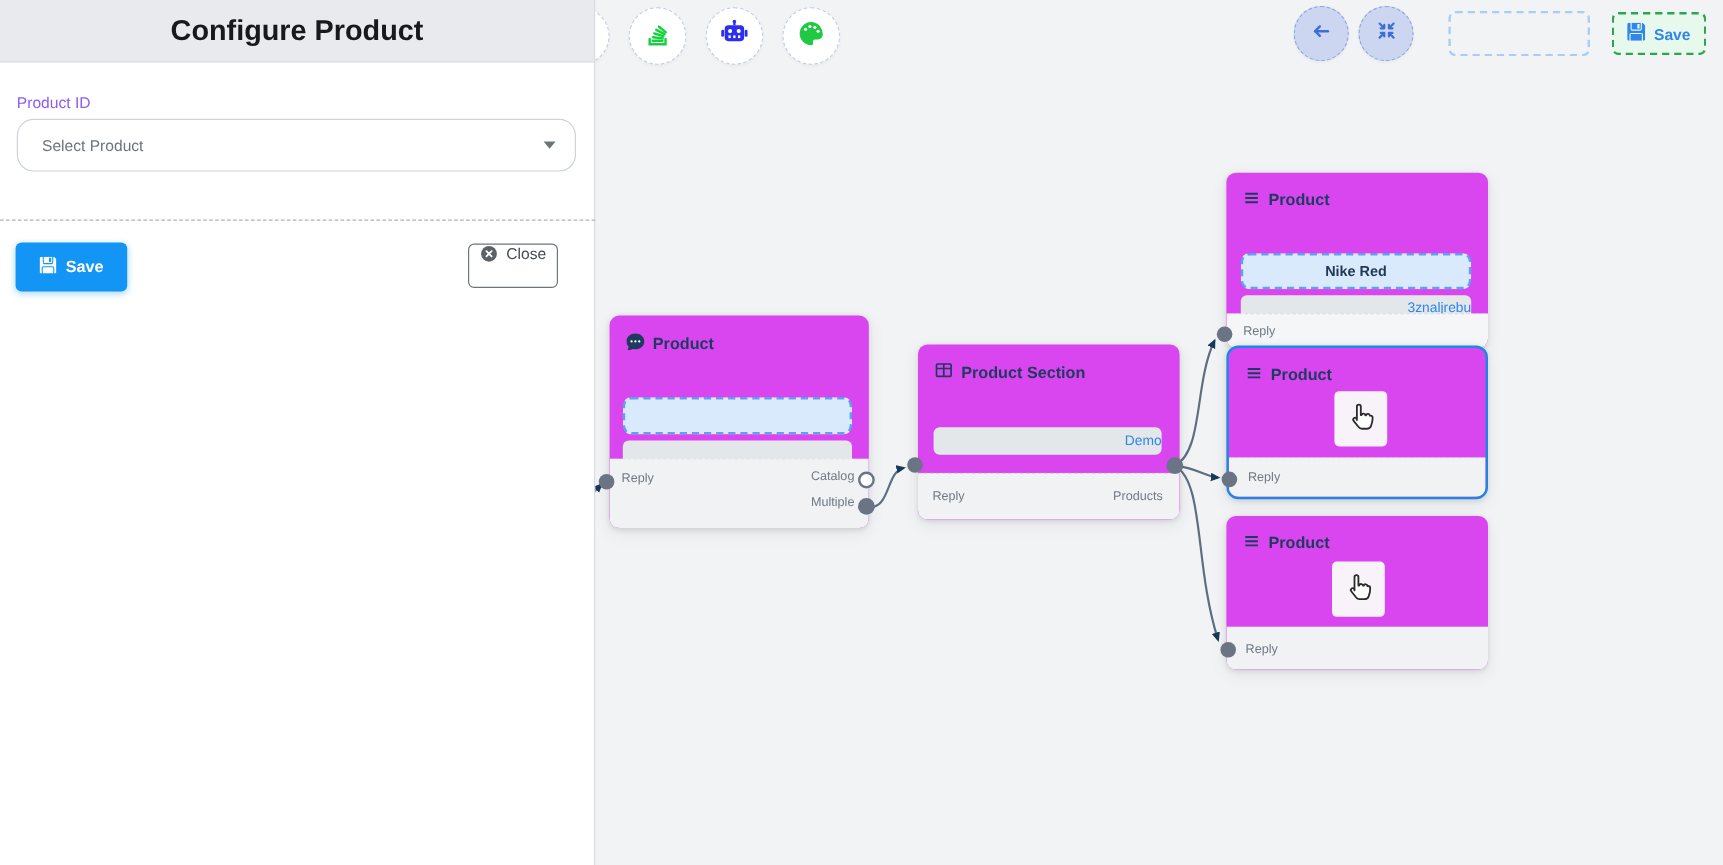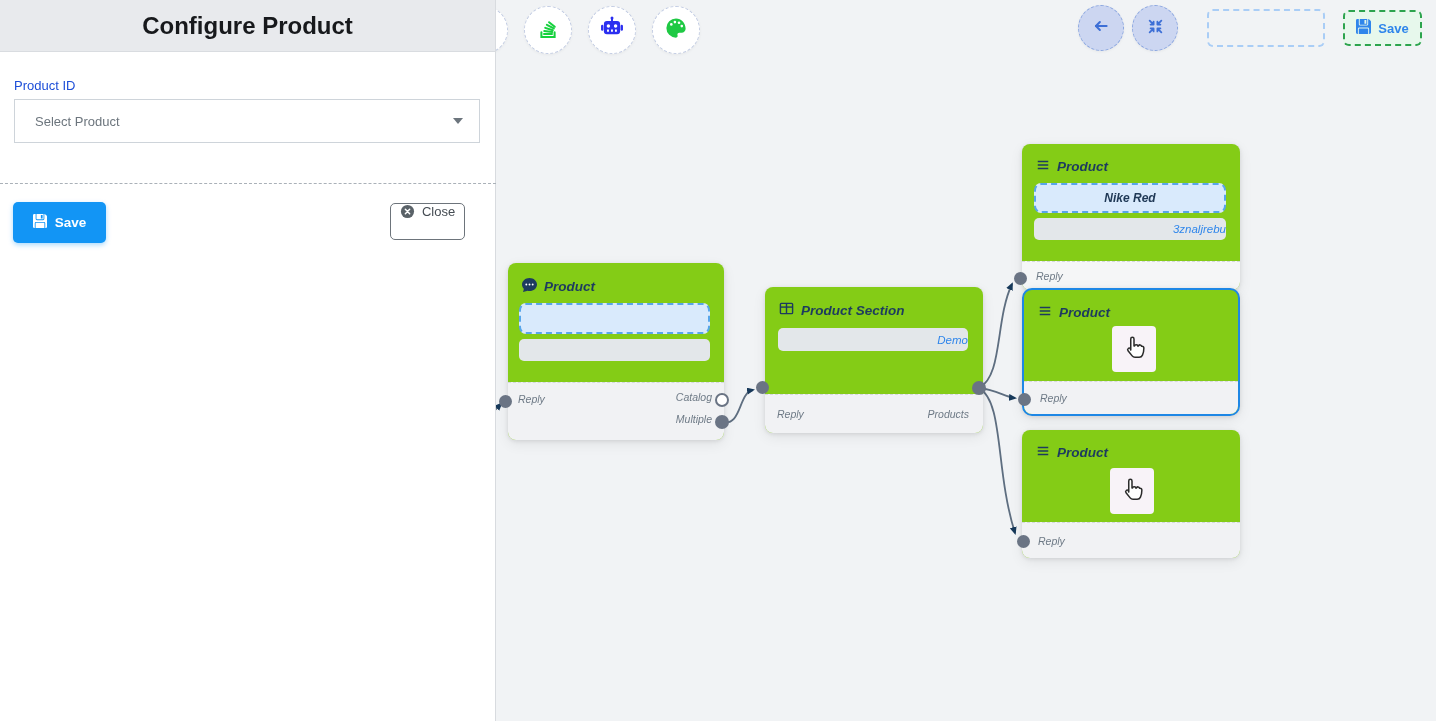--- a/index.html
+++ b/index.html
@@ -15,46 +15,46 @@
                display:flex; align-items:center; justify-content:center; z-index:2;
                box-shadow:0 1px 3px rgba(0,0,0,.05); cursor:pointer; }
   .tb-circle.lav { background:#ccd6f1; border-color:#8aa6e0; }
   .tb-rect-empty { position:absolute; left:1207px; top:9px; width:118px; height:38px;
                    border:2px dashed #a9cdf6; border-radius:6px; z-index:2; }
   .tb-save { position:absolute; left:1343px; top:10px; width:79px; height:36px; background:#e7f8ec;
              border:2px dashed #2da44e; border-radius:6px; display:flex; align-items:center; justify-content:center;
              gap:7px; color:#2f86eb; font-size:13px; font-weight:700; z-index:2; cursor:pointer; }
 
   
-  .node { position:absolute; background:#84cc16; border-radius:8px; z-index:2;
-          box-shadow:0 1px 4px rgba(0,0,0,.10), 0 4px 14px rgba(0,0,0,.07);font-style:italic; }
+  .node { position:absolute; background:#d946ef; border-radius:8px; z-index:2;
+          box-shadow:0 1px 4px rgba(0,0,0,.10), 0 4px 14px rgba(0,0,0,.07); }
   .node-title { display:flex; align-items:center; gap:7px; font-size:13.5px; font-weight:700;
                 color:#1d3b5f; padding:14px 14px 0 14px; }
   .node-title svg { flex:0 0 auto; }
-  .pill { border-radius:5px; font-size:11.5px; display:flex; align-items:center; justify-content:center; }
+  .pill { border-radius:5px; font-size:11.5px; display:flex; align-items:center; justify-content:center;margin-top:28px; }
   .pill.blue-dash { background:#d9eafc; border:2px dashed #58a6ea; border-radius:7px; }
   .pill.gray { background:#e3e7ea; color:#2f86eb;justify-content:flex-end; }
   .node-footer { position:absolute; left:0; right:0; bottom:0; background:#f1f2f4;
                  border-top:1px dashed #d5d9dc; border-radius:0 0 8px 8px; }
   .port-label { position:absolute; font-size:10.5px; color:#6e7a86; }
   .port { position:absolute; width:13px; height:13px; border-radius:50%; background:#6a7484; z-index:3; cursor:crosshair; }
   .port.hollow { background:#fff; border:2px solid #6a7484; width:14px; height:14px; }
   .node.selected { border:2px solid #1e87e5; border-radius:10px; }
   .cursor-box { position:absolute; width:44px; height:46px; background:#f8f3f8; border-radius:4px;
                 display:flex; align-items:center; justify-content:center; }
 
   
   #panel { position:absolute; left:0; top:0; width:496px; height:721px; background:#fff; z-index:10;
            border-right:1px solid #d8dbdf; }
   #panel-header { height:52px; background:#e8eaed; border-bottom:1px solid #d9dce0;
                   display:flex; align-items:center; justify-content:center; }
   #panel-title { font-size:24px; font-weight:700; color:#17191c; }
-  .field-label { position:absolute; left:14px; top:78px; font-size:13px; color:#1d4ed8; }
+  .field-label { position:absolute; left:14px; top:78px; font-size:13px; color:#8b5cf6; }
   .select-box { position:absolute; left:14px; top:99px; width:466px; height:44px; background:#fff;
-                border:1px solid #ced4da; border-radius:0; display:flex; align-items:center;
+                border:1px solid #ced4da; border-radius:14px; display:flex; align-items:center;
                 padding:0 16px 0 20px; cursor:pointer; }
   .select-box .ph { font-size:13px; color:#6c757d; flex:1; }
   .caret { width:0; height:0; border-left:5px solid transparent; border-right:5px solid transparent;
            border-top:6px solid #6c757d; }
   .panel-sep { position:absolute; left:0; top:183px; width:496px; border-top:1.5px dashed #aab1b8; }
   .btn-save { position:absolute; left:13px; top:202px; width:93px; height:41px; background:#1295f5;
               border:none; border-radius:5px; color:#fff; font-size:13.5px; font-weight:700;
               display:flex; align-items:center; justify-content:center; gap:8px; cursor:pointer;
               box-shadow:0 2px 5px rgba(18,149,245,.35); }
   .btn-close { position:absolute; left:390px; top:203px; width:75px; height:37px; background:#fff;

